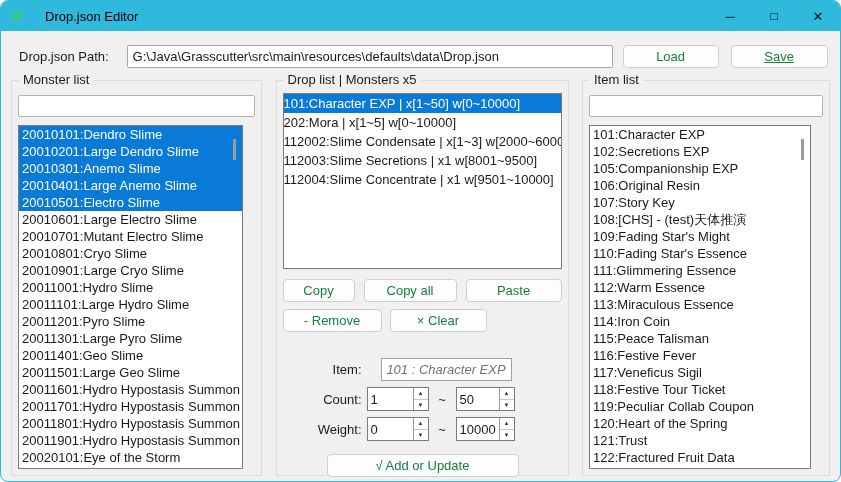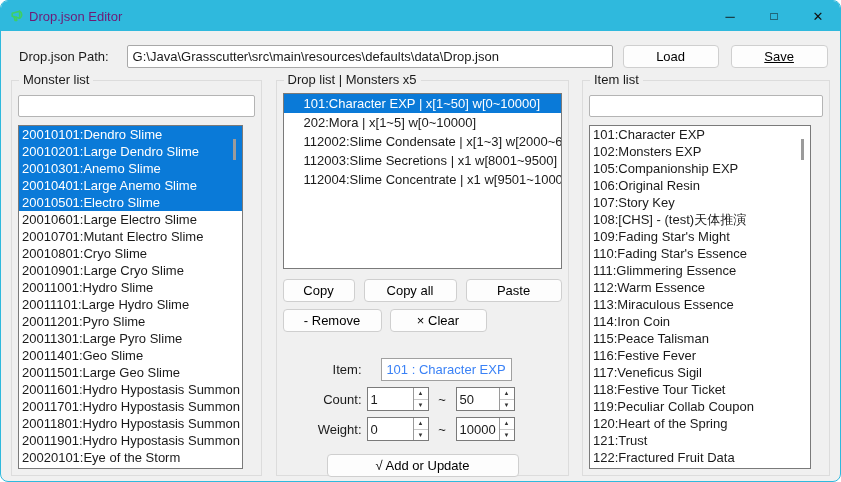--- a/index.html
+++ b/index.html
@@ -4,37 +4,37 @@
 <style>
   * { margin:0; padding:0; box-sizing:border-box; }
   html,body { width:841px; height:482px; background:#fff; font-family:"Liberation Sans", sans-serif; }
   .window {
     width:841px; height:482px; border:1px solid #2fb9dd; border-radius:8px;
     overflow:hidden; background:#f0f0f0; position:relative;
   }
   
   .titlebar { height:30px; background:#2fb9dd; display:flex; align-items:center; }
   .app-icon { width:17px; height:17px; margin-left:8px; display:flex; align-items:center; }
-  .title { font-size:13px; color:#701a75; margin-left:3px; }
+  .title { font-size:13px; color:#000000; margin-left:19px; }
   .controls { margin-left:auto; display:flex; height:100%; }
   .ctrl { width:44px; height:100%; display:flex; align-items:center; justify-content:center;
           color:#111; cursor:default; }
   .ctrl.min { font-size:13px; }
   .ctrl.max { font-size:12px; }
   .ctrl.cls { font-size:13px; }
   
   .path-row { display:flex; align-items:center; margin-top:14px; padding:0 11px 0 18px; }
   .path-label { font-size:13px; color:#1a1a1a; white-space:nowrap; }
   .path-input {
     margin-left:18px; width:486px; height:23px; border:1px solid #a8a8a8; border-radius:2px;
     background:#fff; font-family:"Liberation Sans",sans-serif; font-size:13px; padding:0 5px; color:#1a1a1a;
   }
   .btn {
     background:#fdfdfd; border:1px solid #cfcfcf; border-radius:4px;
-    font-family:"Liberation Sans",sans-serif; font-size:13px; color:#000000;
+    font-family:"Liberation Sans",sans-serif; font-size:13px; color:#15803d;
     height:23px; cursor:default;
   }
   .btn-load { margin-left:10px; width:96px; }
   .btn-save { margin-left:12px; width:97px;text-decoration:underline; }
   
   .panels { display:flex; margin-top:12px; padding:0 10px; justify-content:space-between; }
   .groupbox { position:relative; border:1px solid #dcdcdc; height:396px; }
   .gb-monster { width:251px; }
   .gb-drop   { width:293px; }
   .gb-item   { width:248px; }
@@ -52,31 +52,31 @@
     border:1px solid #7a7a7a; overflow:hidden;
   }
   .side-list { top:44px; bottom:6px; }
   .row { height:17px; line-height:17px; font-size:13px; color:#1a1a1a;
          padding-left:3px; white-space:nowrap; overflow:hidden; cursor:default; }
   .row.selected { background:#0a7ad8; color:#fff; }
   .thumb { position:absolute; top:13px; right:6px; width:3px; height:21px; background:#9b9b9b; }
   
   .drop-inner { padding:12px 6px 0; height:100%; }
   .drop-listbox { position:relative; left:0; right:0; height:176px; width:100%; }
-  .drop-row { height:19px; line-height:19px; padding-left:20px; }
+  .drop-row { height:19px; line-height:19px; padding-left:0; }
   .btnrow { display:flex; margin-top:10px; gap:9px; }
   .btnrow.second { margin-top:7px; gap:8px; }
   .b-copy { width:72px; } .b-copyall { width:93px; } .b-paste { flex:1; }
   .b-remove { width:99px; } .b-clear { width:97px; }
   .form { margin-top:25px; }
   .frow { display:flex; align-items:center; height:24px; margin-bottom:6px; }
   .frow label { width:84px; text-align:right; padding-right:5px; font-size:13px; color:#1a1a1a; }
   .itembox {
     margin-left:14px; width:131px; height:23px; line-height:21px; text-align:center;
-    background:#fff; border:1px solid #a0a0a0; font-size:13px; color:#3b82f6;
+    background:#fff; border:1px solid #a0a0a0; font-size:13px; color:#737373;font-style:italic;
   }
   .spin { display:flex; width:62px; height:24px; border:1px solid #7a7a7a; background:#fff; }
   .spin input { flex:1; min-width:0; border:none; outline:none; font-family:"Liberation Sans",sans-serif;
                 font-size:13px; padding-left:3px; color:#1a1a1a; }
   .spin-btns { width:15px; display:flex; flex-direction:column; border-left:1px solid #9a9a9a; }
   .spin-up,.spin-down { flex:1; display:flex; align-items:center; justify-content:center;
                         font-size:6px; color:#333; background:#fff; }
   .spin-up { border-bottom:1px solid #c8c8c8; }
   .tilde { width:27px; text-align:center; font-size:13px; color:#1a1a1a; }
   .spin.max { width:59px; }
@@ -208,21 +208,21 @@
         </div>
       </div>
     </div>
 
     <div class="groupbox gb-item">
       <span class="legend">Item list</span>
       <input class="search" value="" style="">
       <div class="listbox side-list">
         <div>
             <div class="row">101:Character EXP</div>
-            <div class="row">102:Monsters EXP</div>
+            <div class="row">102:Secretions EXP</div>
             <div class="row">105:Companionship EXP</div>
             <div class="row">106:Original Resin</div>
             <div class="row">107:Story Key</div>
             <div class="row">108:[CHS] - (test)天体推演</div>
             <div class="row">109:Fading Star's Might</div>
             <div class="row">110:Fading Star's Essence</div>
             <div class="row">111:Glimmering Essence</div>
             <div class="row">112:Warm Essence</div>
             <div class="row">113:Miraculous Essence</div>
             <div class="row">114:Iron Coin</div>

